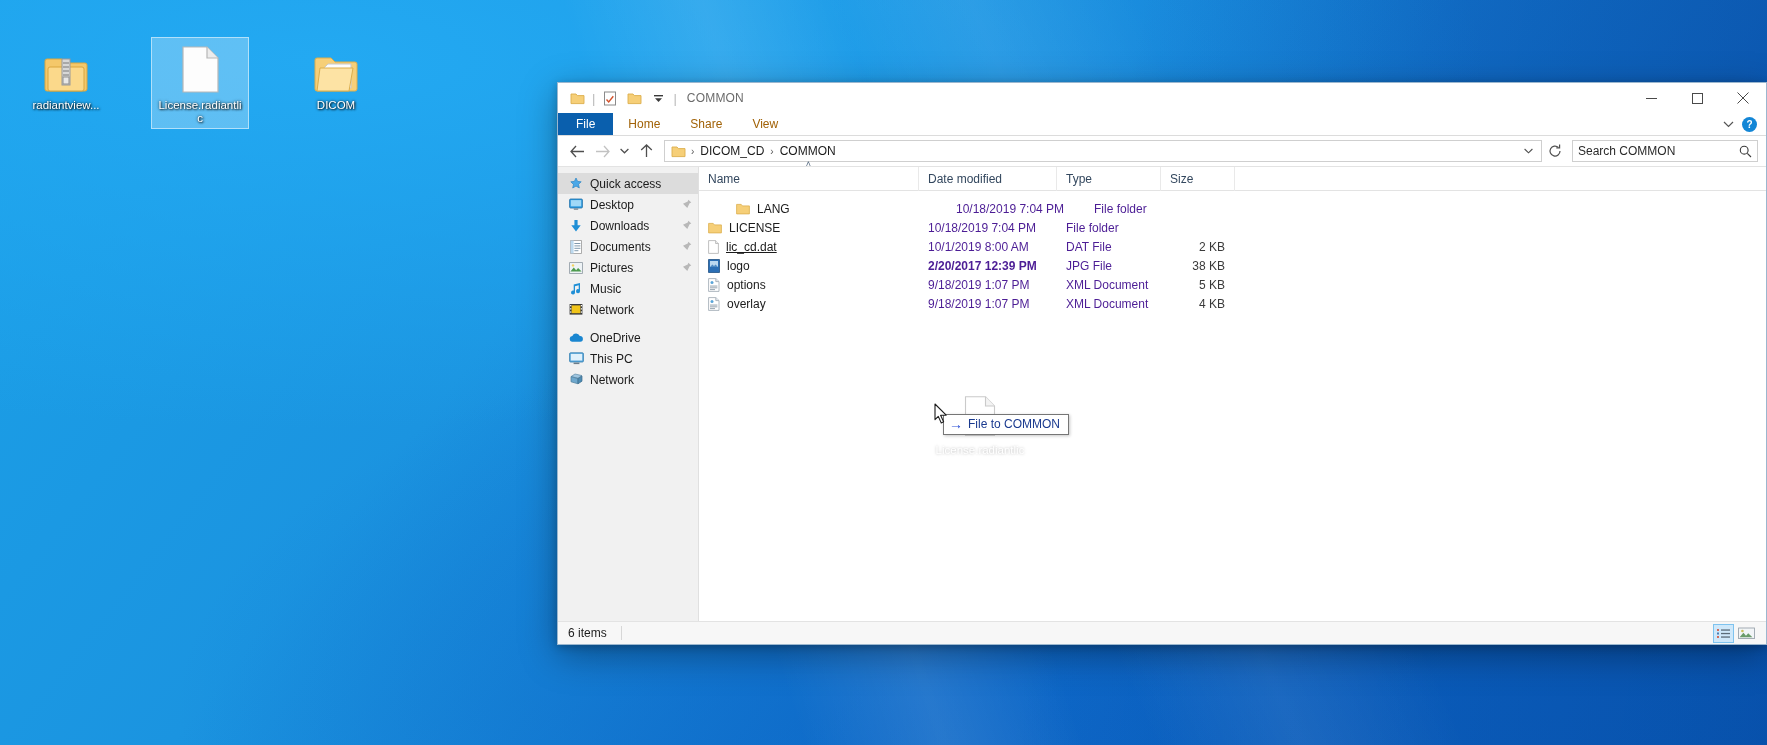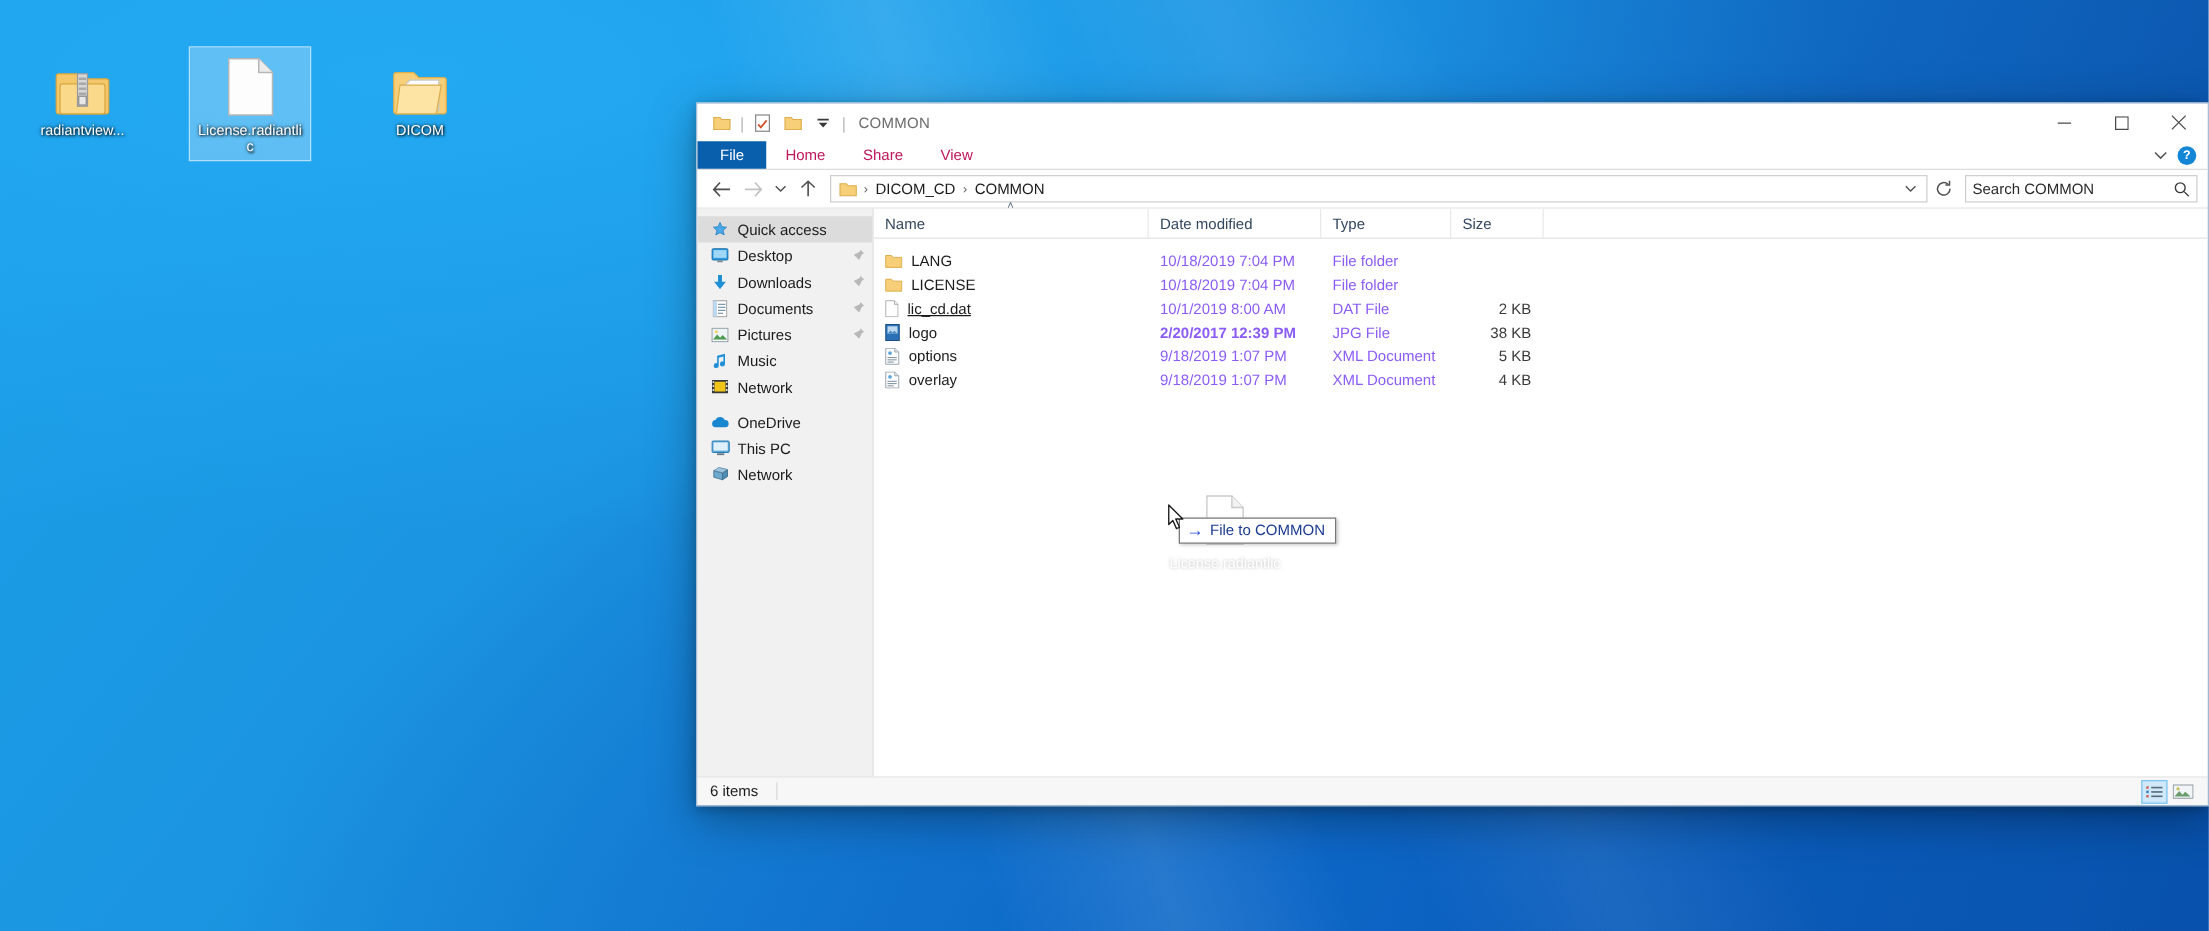--- a/index.html
+++ b/index.html
@@ -80,21 +80,21 @@
     cursor: default;
   }
 
   
   .ribbon {
     height: 23px; display: flex; align-items: stretch;
     border-bottom: 1px solid #dcdcdc; flex: none; background: #fff;
   }
   .rtab {
     padding: 0 15px; display:flex; align-items:center; font-size: 12px;
-    color: #be185d; cursor: default;
+    color: #a16207; cursor: default;
   }
   .rtab.file { background: #0a5fad; color: #fff; padding: 0 18px; }
   .ribbon-right { margin-left: auto; display: flex; align-items: center; gap: 8px; padding-right: 9px; }
   .help-dot {
     width: 15px; height: 15px; border-radius: 50%;
     background: #1386d6; color: #fff; font-size: 10px; font-weight: bold;
     display: flex; align-items: center; justify-content: center;
   }
 
   
@@ -156,21 +156,21 @@
     border-right: 1px solid #e9e9e9; cursor: default; position: relative;
   }
   .col.size { justify-content: flex-start; }
   .sort-arrow {
     position: absolute; top: -8px; left: 0; width: 100%;
     text-align: center; font-size: 9px; color: #5b6e84;
   }
   .rows { flex: 1; overflow: hidden; position: relative; }
   .frow { height: 19px; display: flex; align-items: center; font-size: 12px; cursor: default; }
   .cell { padding-left: 9px; display: flex; align-items: center; gap: 7px; overflow: hidden; white-space: nowrap; }
-  .cell.dim { color: #8b5cf6; }
+  .cell.dim { color: #4c1d95; }
   .cell.size { justify-content: flex-end; padding-right: 10px; color: #3a3a3a; }
 
   
   .statusbar {
     height: 23px; flex: none; border-top: 1px solid #e3e3e3;
     display: flex; align-items: center; background: #f7f7f7;
     font-size: 12px; color: #1b1b1b; padding-left: 10px;
   }
   .status-sep { width: 1px; height: 14px; background: #d7d7d7; margin-left: 14px; }
   .view-btns { margin-left: auto; display: flex; align-items: center; gap: 2px; padding-right: 9px; }
@@ -528,21 +528,21 @@
           <div class="col" style="width:104px;">
             <span>Type</span>
           </div>
           <div class="col size" style="width:74px;">
             <span>Size</span>
           </div>
         </div>
 
         <div class="rows">
 
-          <div class="frow" style="margin-top:8px;">
+          <div class="frow" style="margin-top:8px;margin-left:28px;">
             <div class="cell" style="width:220px;">
               <span style="display:flex;">
                 <svg width="14" height="12" viewBox="0 0 14 12">
                     <path d="M0.6 1.4h4.6l1.3 1.5H13.4v8H0.6z" fill="#f6cf78" stroke="#dcae4c" stroke-width=".8"></path>
                   </svg>
               </span>
               <span>LANG</span>
             </div>
             <div class="cell dim" style="width:138px;">10/18/2019 7:04 PM</div>
             <div class="cell dim" style="width:104px;">File folder</div>

